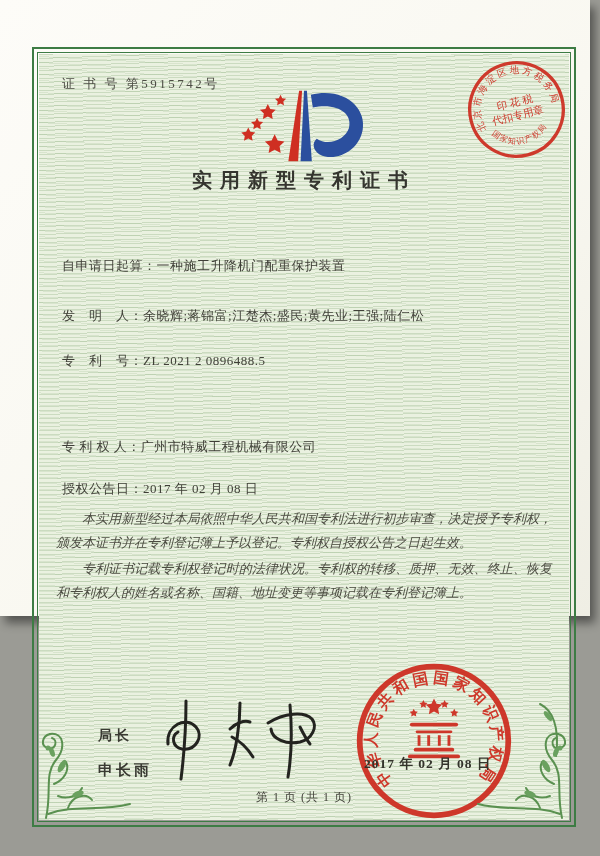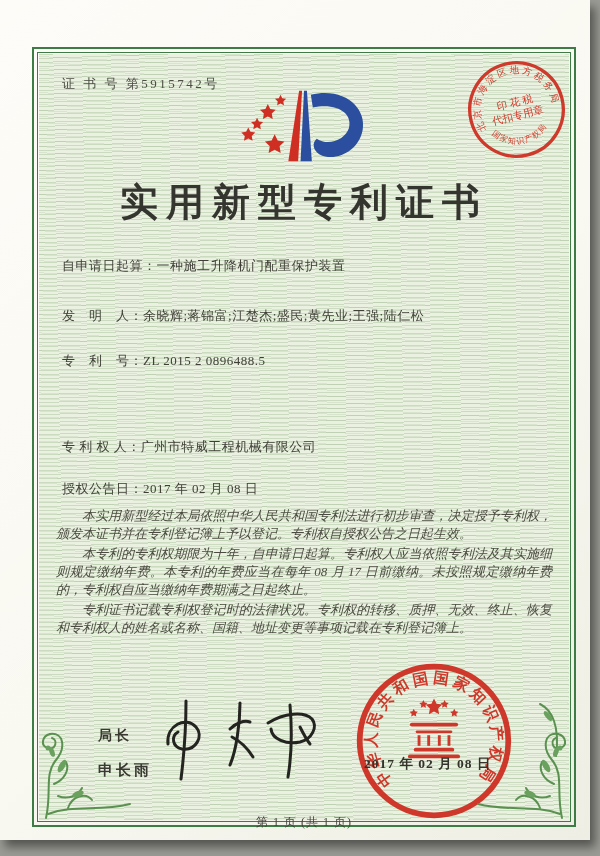--- a/index.html
+++ b/index.html
@@ -1,47 +1,47 @@
 <!DOCTYPE html>
 <html><head>
 <meta charset="utf-8">
 <style>
   html,body{margin:0;padding:0;}
   body{width:600px;height:856px;background:#9b9b95;font-family:"Liberation Serif",serif;overflow:hidden;}
-  .scene{position:relative;width:600px;height:856px;}
+  .scene{position:relative;width:600px;height:632px;}
   .paper{position:absolute;left:0;top:0;right:10px;bottom:16px;
     background:linear-gradient(135deg,#fdfcf8 0%,#f9f8f1 55%,#efeee4 100%);
     box-shadow:5px 7px 9px rgba(0,0,0,.45);}
   .frame{position:absolute;left:32px;top:47px;width:540px;height:776px;border:2px solid #3d7c44;}
   .frame-inner{position:absolute;inset:3px;border:1px solid #3d7c44;pointer-events:none;}
   .guilloche{position:absolute;inset:5px;background-color:#eaf1e0;
     background-image:
       repeating-linear-gradient(178deg,rgba(122,162,108,.28) 0 1px,transparent 1px 4px),
       repeating-linear-gradient(3deg,rgba(122,162,108,.16) 0 1px,transparent 1px 6px);}
   .certno{position:absolute;left:28px;top:26px;font-size:13px;letter-spacing:2.5px;color:#4d4d45;}
   .logo{position:absolute;left:200px;top:34px;width:140px;height:88px;}
   .stamp{position:absolute;left:430px;top:8px;width:105px;height:105px;transform:rotate(-14deg);opacity:.92;}
   .title{position:absolute;left:0;top:118px;width:100%;text-align:center;
-    font-size:38px;font-weight:bold;letter-spacing:8px;color:#35352f;margin-top:10px;}
+    font-size:20px;font-weight:bold;letter-spacing:8px;color:#35352f;}
   .field-row{position:absolute;left:28px;width:500px;font-size:13px;color:#3f3f37;
     letter-spacing:.5px;white-space:nowrap;}
   .f0{top:208px}.f1{top:258px}.f2{top:303px}.f3{top:346px}.f4{top:389px}.f5{top:431px}
   .paras{position:absolute;left:22px;top:458px;width:496px;}
-  .paras p{margin:0 0 2px 0;font-size:13px;line-height:18px;color:#4b4b41;
+  .paras p{margin:0 0 2px 0;font-size:13px;line-height:24px;color:#4b4b41;
     font-style:italic;text-align:justify;text-indent:2em;}
   .signer-title{position:absolute;left:64px;top:678px;font-family:"Liberation Sans",sans-serif;
     font-size:14px;font-weight:bold;letter-spacing:3px;color:#3a3a33;}
   .signer-name{position:absolute;left:64px;top:712px;font-family:"Liberation Sans",sans-serif;
     font-size:15px;font-weight:bold;letter-spacing:3px;color:#3a3a33;text-align:right;}
   .signature{position:absolute;left:104px;top:640px;width:210px;height:100px;}
   .bigseal{position:absolute;left:318px;top:610px;width:164px;height:164px;opacity:.93;}
   .seal-date{position:absolute;left:330px;top:706px;font-size:13.5px;letter-spacing:1px;
     color:#33332b;font-weight:bold;z-index:5;}
   .footer{position:absolute;left:0;top:740px;width:100%;text-align:center;
-    font-size:12px;letter-spacing:1px;color:#44443c;margin-top:25px;}
+    font-size:12px;letter-spacing:1px;color:#44443c;}
   .corner{position:absolute;width:100px;height:125px;z-index:2;}
   .corner.bl{left:4px;bottom:4px;}
   .corner.br{right:4px;bottom:4px;transform:scaleX(-1);}
 </style>
 </head>
 <body>
 
 <div class="scene">
   <div class="paper">
     <div class="frame">
@@ -82,32 +82,31 @@
 
       <div class="title">实用新型专利证书</div>
 
       <div class="field-row f0">
         <span>自申请日起算：</span><span>一种施工升降机门配重保护装置</span>
       </div>
       <div class="field-row f1">
         <span>发　明　人：</span><span>余晓辉;蒋锦富;江楚杰;盛民;黄先业;王强;陆仁松</span>
       </div>
       <div class="field-row f2">
-        <span>专　利　号：</span><span>ZL 2015 2 0896488.5</span>
+        <span>专　利　号：</span><span>ZL 2021 2 0896488.5</span>
       </div>
       <div class="field-row f4">
         <span>专 利 权 人：</span><span>广州市特威工程机械有限公司</span>
       </div>
       <div class="field-row f5">
         <span>授权公告日：</span><span>2017 年 02 月 08 日</span>
       </div>
 
       <div class="paras">
         <p>本实用新型经过本局依照中华人民共和国专利法进行初步审查，决定授予专利权，颁发本证书并在专利登记簿上予以登记。专利权自授权公告之日起生效。</p>
-        <p>本专利的专利权期限为十年，自申请日起算。专利权人应当依照专利法及其实施细则规定缴纳年费。本专利的年费应当在每年 08 月 17 日前缴纳。未按照规定缴纳年费的，专利权自应当缴纳年费期满之日起终止。</p>
         <p>专利证书记载专利权登记时的法律状况。专利权的转移、质押、无效、终止、恢复和专利权人的姓名或名称、国籍、地址变更等事项记载在专利登记簿上。</p>
       </div>
 
       <div class="signer-title">局长</div>
       <div class="signer-name">申长雨</div>
 
       <svg class="signature" viewBox="0 0 210 100">
         <g fill="none" stroke="#23231f" stroke-width="3" stroke-linecap="round" stroke-linejoin="round">
           <path d="M30,55 C28,36 48,27 58,38 C66,47 58,62 44,60 C34,58 33,47 40,43"></path>
           <path d="M48,12 C48,34 46,66 43,90"></path>

